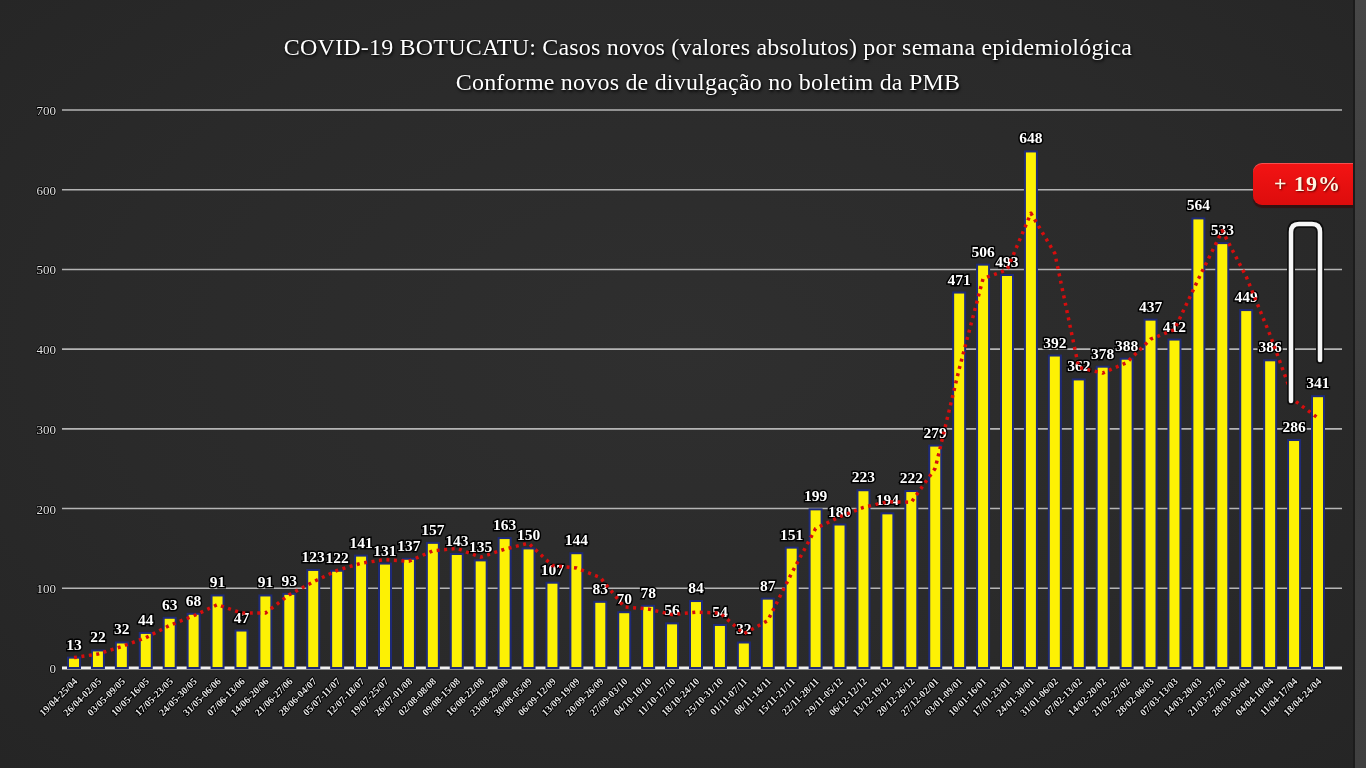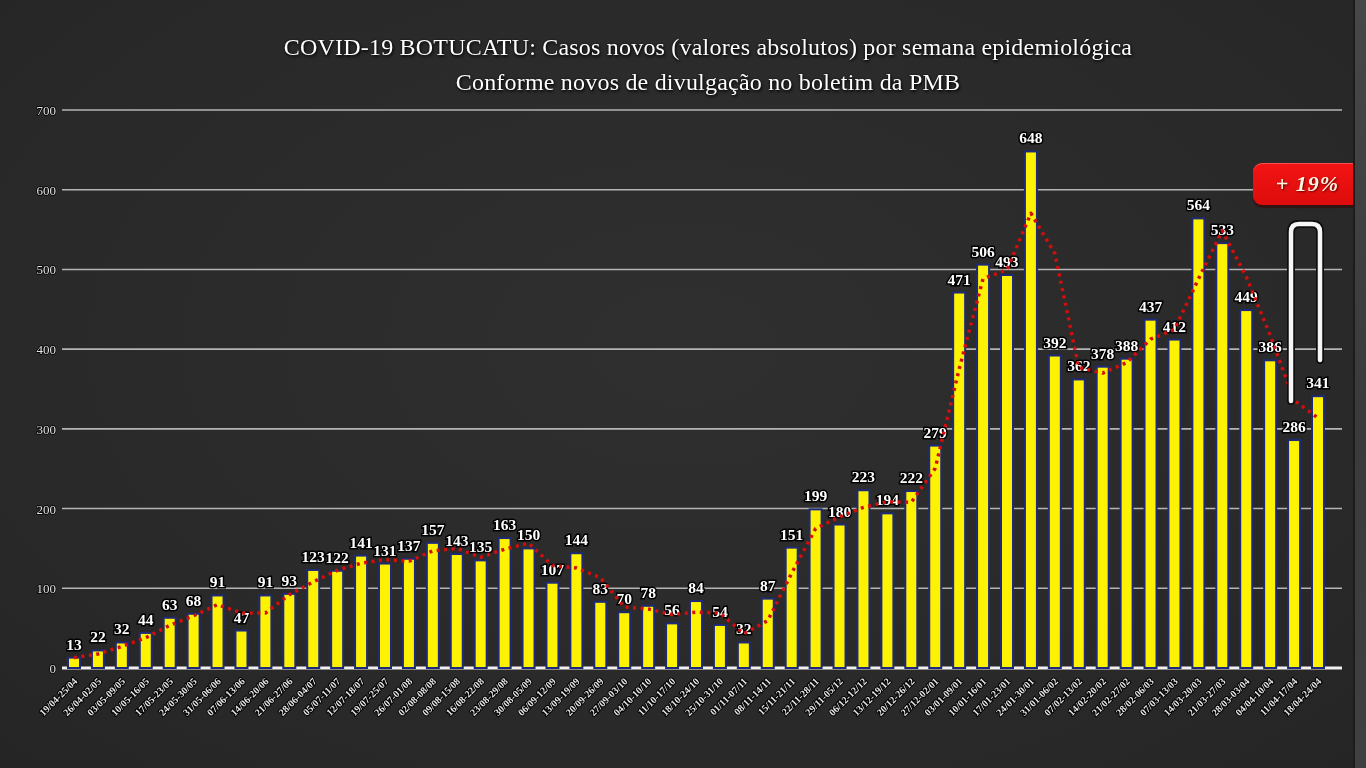--- a/index.html
+++ b/index.html
@@ -23,21 +23,20 @@
   svg.chart{position:absolute;left:0;top:0;}
   svg.overlay{position:absolute;left:0;top:0;pointer-events:none;}
   .pct-badge{
     position:absolute;left:1253px;top:163px;width:109px;height:42px;
     background:linear-gradient(180deg,#f31414,#dd0c0c);
     border-radius:9px;
     box-shadow:0 3px 1px rgba(60,0,0,.55), inset 0 1px 0 rgba(255,255,255,.25);
     display:flex;align-items:center;justify-content:center;
     color:#fff6e2;font-weight:bold;font-size:22px;letter-spacing:1px;
     text-shadow:1px 1px 2px rgba(80,0,0,.9);
-    font-style:italic;
   }
   text{font-family:"Liberation Serif","DejaVu Serif",serif;}
 </style>
 </head>
 <body>
 
 <div class="frame">
 
   <div class="title-block">
     <div class="title-line">COVID-19 BOTUCATU: Casos novos (valores absolutos) por semana epidemiológica</div>

